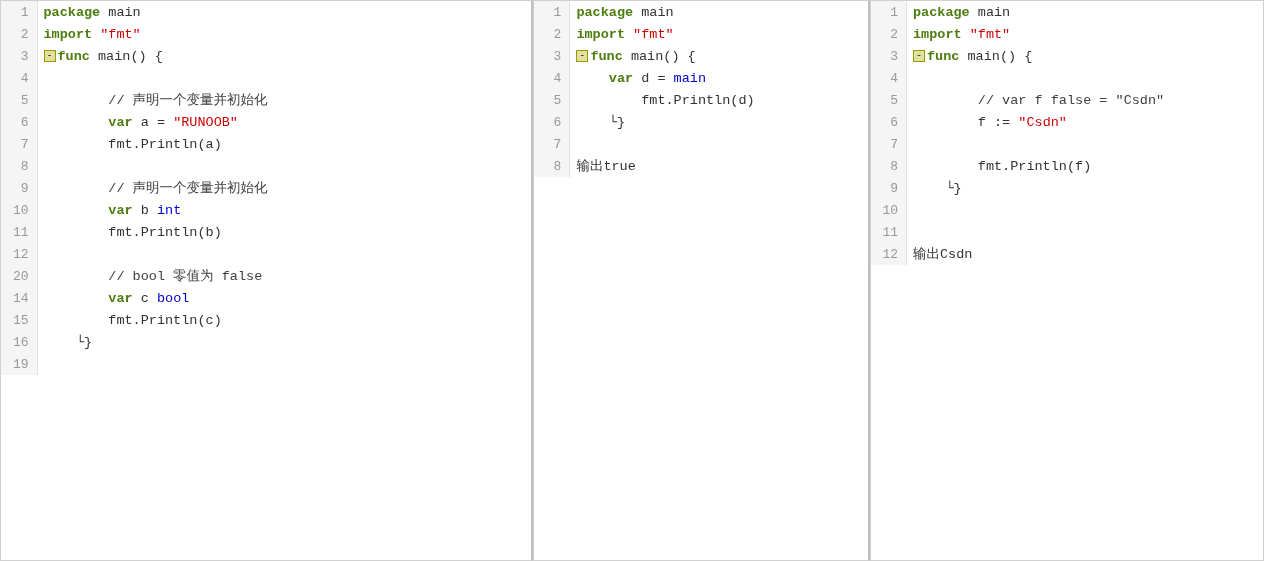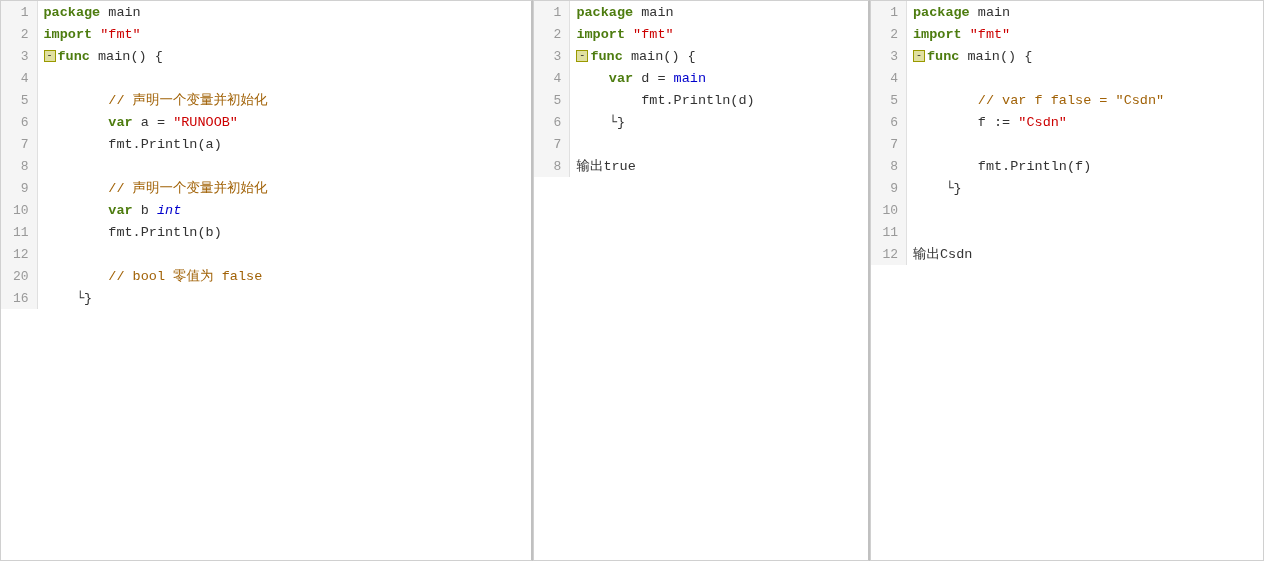--- a/index.html
+++ b/index.html
@@ -55,23 +55,23 @@
       padding-left: 6px;
       vertical-align: middle;
       white-space: pre;
       font-size: 13.5px;
       color: #333333;
     }
 
     
     .kw { color: #4d7c0f; font-weight: bold; } 
     .str { color: #cc0000; } 
-    .cmt { color: #a16207; } 
+    .cmt { color: #404040; } 
     .num { color: #cc6600; } 
-    .typ { color: #0000cc; font-style: italic; } 
+    .typ { color: #0000cc; } 
     .bool-val { color: #0000cc; } 
     .collapse-icon {
       display: inline-block;
       width: 12px;
       height: 12px;
       background: #e0e0a0;
       border: 1px solid #999900;
       text-align: center;
       line-height: 10px;
       font-size: 10px;
@@ -135,22 +135,34 @@
           </tr>
       <tr>
             <td class="line-num">12</td>
             <td class="code-line"></td>
           </tr>
       <tr>
             <td class="line-num">20</td>
             <td class="code-line">        <span class="cmt">// bool 零值为 false</span></td>
           </tr>
       <tr>
+            <td class="line-num">14</td>
+            <td class="code-line">        <span class="kw">var</span> c <span class="typ">bool</span></td>
+          </tr>
+      <tr>
+            <td class="line-num">15</td>
+            <td class="code-line">        fmt.Println(c)</td>
+          </tr>
+      <tr>
             <td class="line-num">16</td>
             <td class="code-line">    └}</td>
+          </tr>
+      <tr>
+            <td class="line-num">19</td>
+            <td class="code-line"></td>
           </tr>
     </tbody>
       </table>
   </div>
 
   <div class="code-panel" style="flex:0.85; border-right:2px solid #c0c0c0;">
     <table class="code-table">
       <tbody>
           <tr>
             <td class="line-num">1</td>

